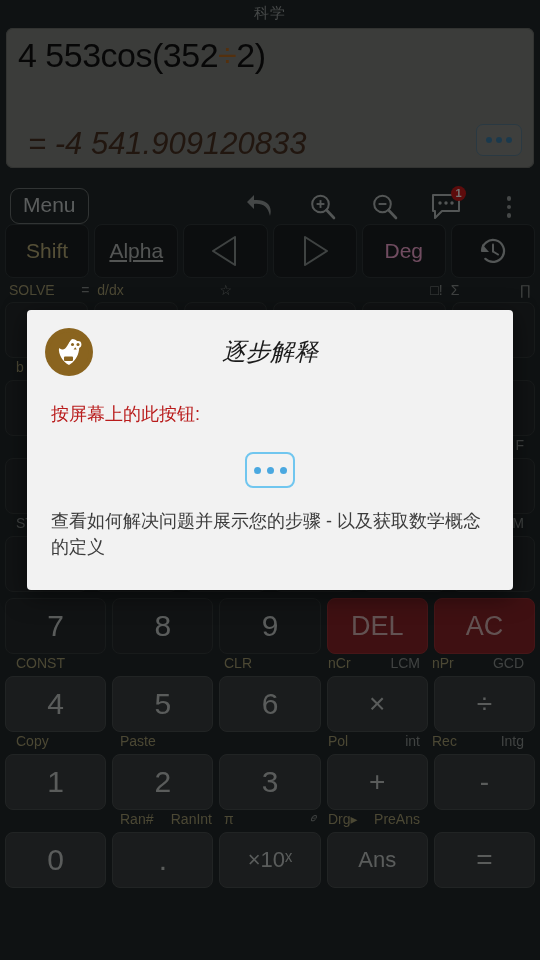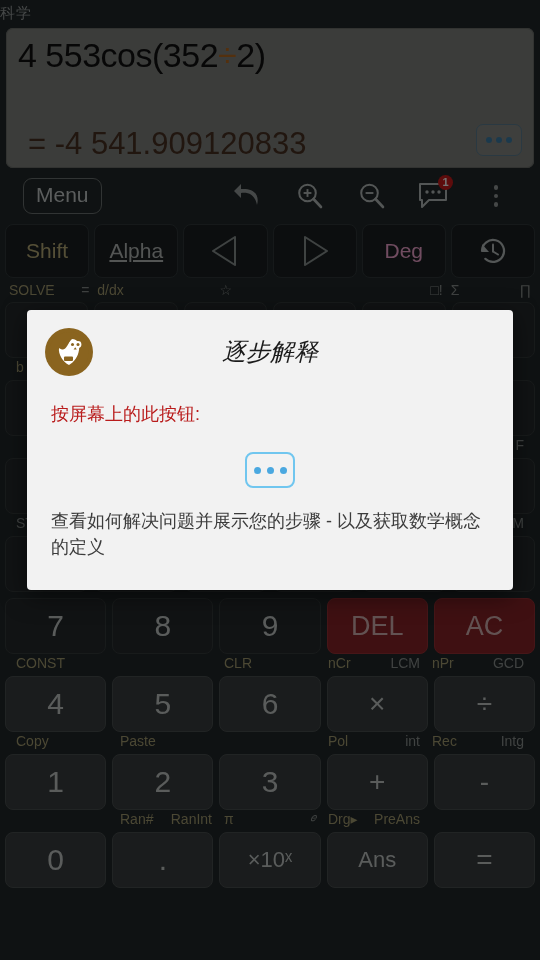--- a/index.html
+++ b/index.html
@@ -5,45 +5,45 @@
   html,body{margin:0;padding:0;}
   body{
     width:540px;height:960px;overflow:hidden;
     background:#22282a;
     font-family:"Liberation Sans","DejaVu Sans",sans-serif;
     -webkit-font-smoothing:antialiased;
   }
   #app{position:relative;width:540px;height:960px;background:#22282a;}
 
   
-  .titlebar{height:26px;display:flex;align-items:center;justify-content:flex-start;
+  .titlebar{height:26px;display:flex;align-items:center;justify-content:center;
             background:#22282a;}
   .titlebar .t{color:#9aa0a0;font-size:15px;letter-spacing:1px;}
 
   
   .display{
     margin:2px 6px 0 6px;height:140px;background:#838581;
     border-radius:7px;position:relative;overflow:hidden;
     box-shadow:inset 0 0 0 1px #6f726e;
   }
   .expr{position:absolute;left:12px;top:8px;color:#111;font-size:34px;
         letter-spacing:-0.5px;white-space:nowrap;}
   .expr .div{color:#b96a21;}
   .result{position:absolute;left:22px;bottom:6px;color:#4a3223;font-size:31px;
-          white-space:nowrap;}
+          white-space:nowrap;font-style:italic;}
   .expl-btn{
     position:absolute;right:12px;bottom:12px;width:44px;height:30px;
     border:1.5px solid #5d7f93;border-radius:7px;
     display:flex;align-items:center;justify-content:center;gap:4px;
     background:rgba(255,255,255,0.06);
   }
   .expl-btn i{width:6px;height:6px;border-radius:50%;background:#3d7fa8;display:block;}
 
   
-  .toolbar{height:56px;display:flex;align-items:center;padding:0 23px;position:relative;gap:36px;}
+  .toolbar{height:56px;display:flex;align-items:flex-end;padding:0 10px;position:relative;gap:36px;}
   .menu-btn{
     border:1px solid #6d7473;border-radius:9px;color:#c9cfcf;
     font-size:21px;padding:4px 12px 6px 12px;background:transparent;
   }
   .tool-icons{margin-left:auto;display:flex;align-items:center;gap:28px;padding-right:4px;}
   .ticon{width:34px;height:34px;position:relative;display:flex;align-items:center;
          justify-content:center;color:#b9bfbe;}
   .ticon svg{display:block;}
   .badge{position:absolute;top:-4px;right:-2px;background:#cf1b1b;color:#fff;
          font-size:11px;line-height:15px;min-width:15px;height:15px;border-radius:8px;

